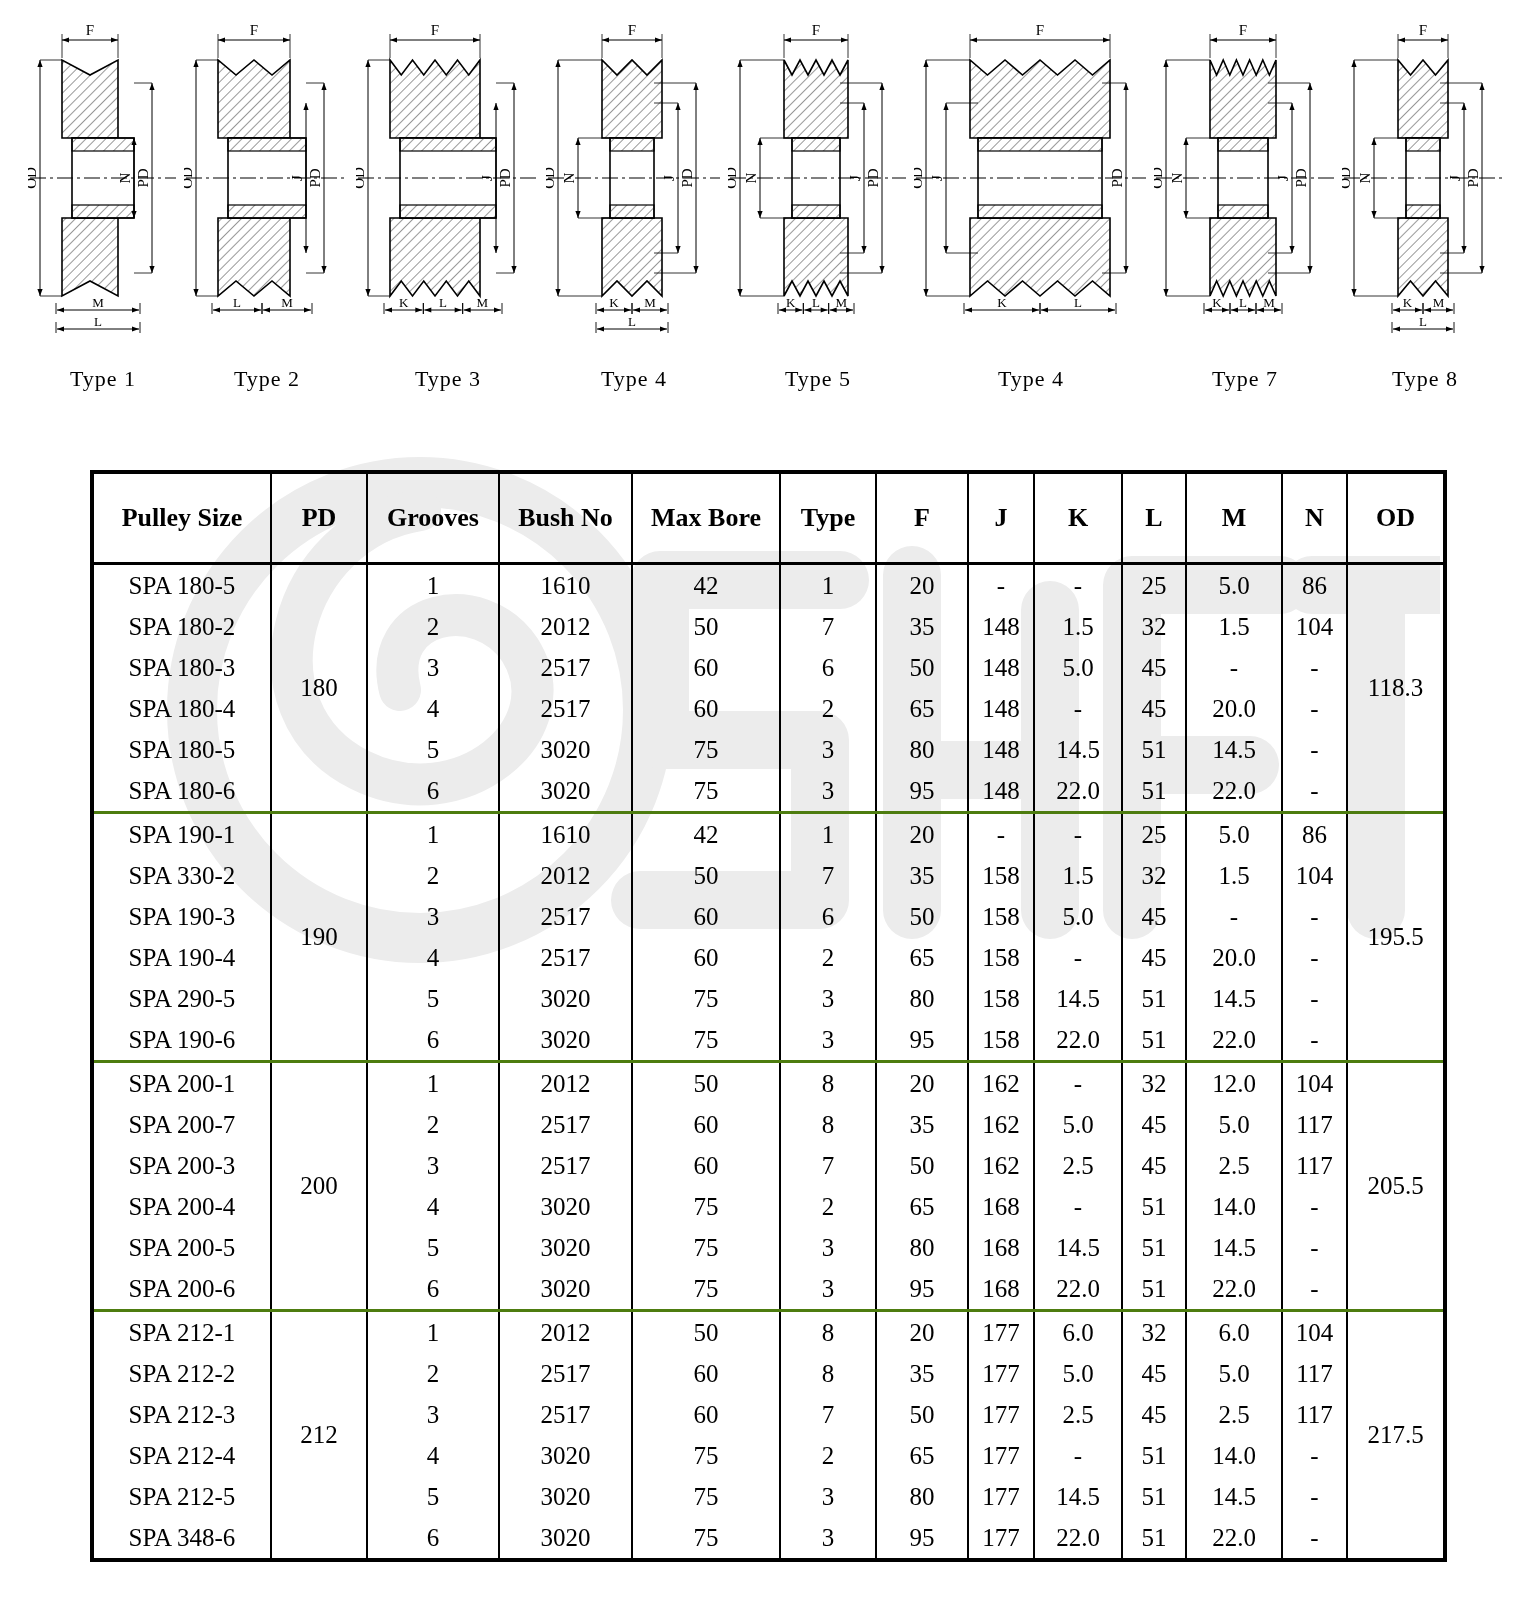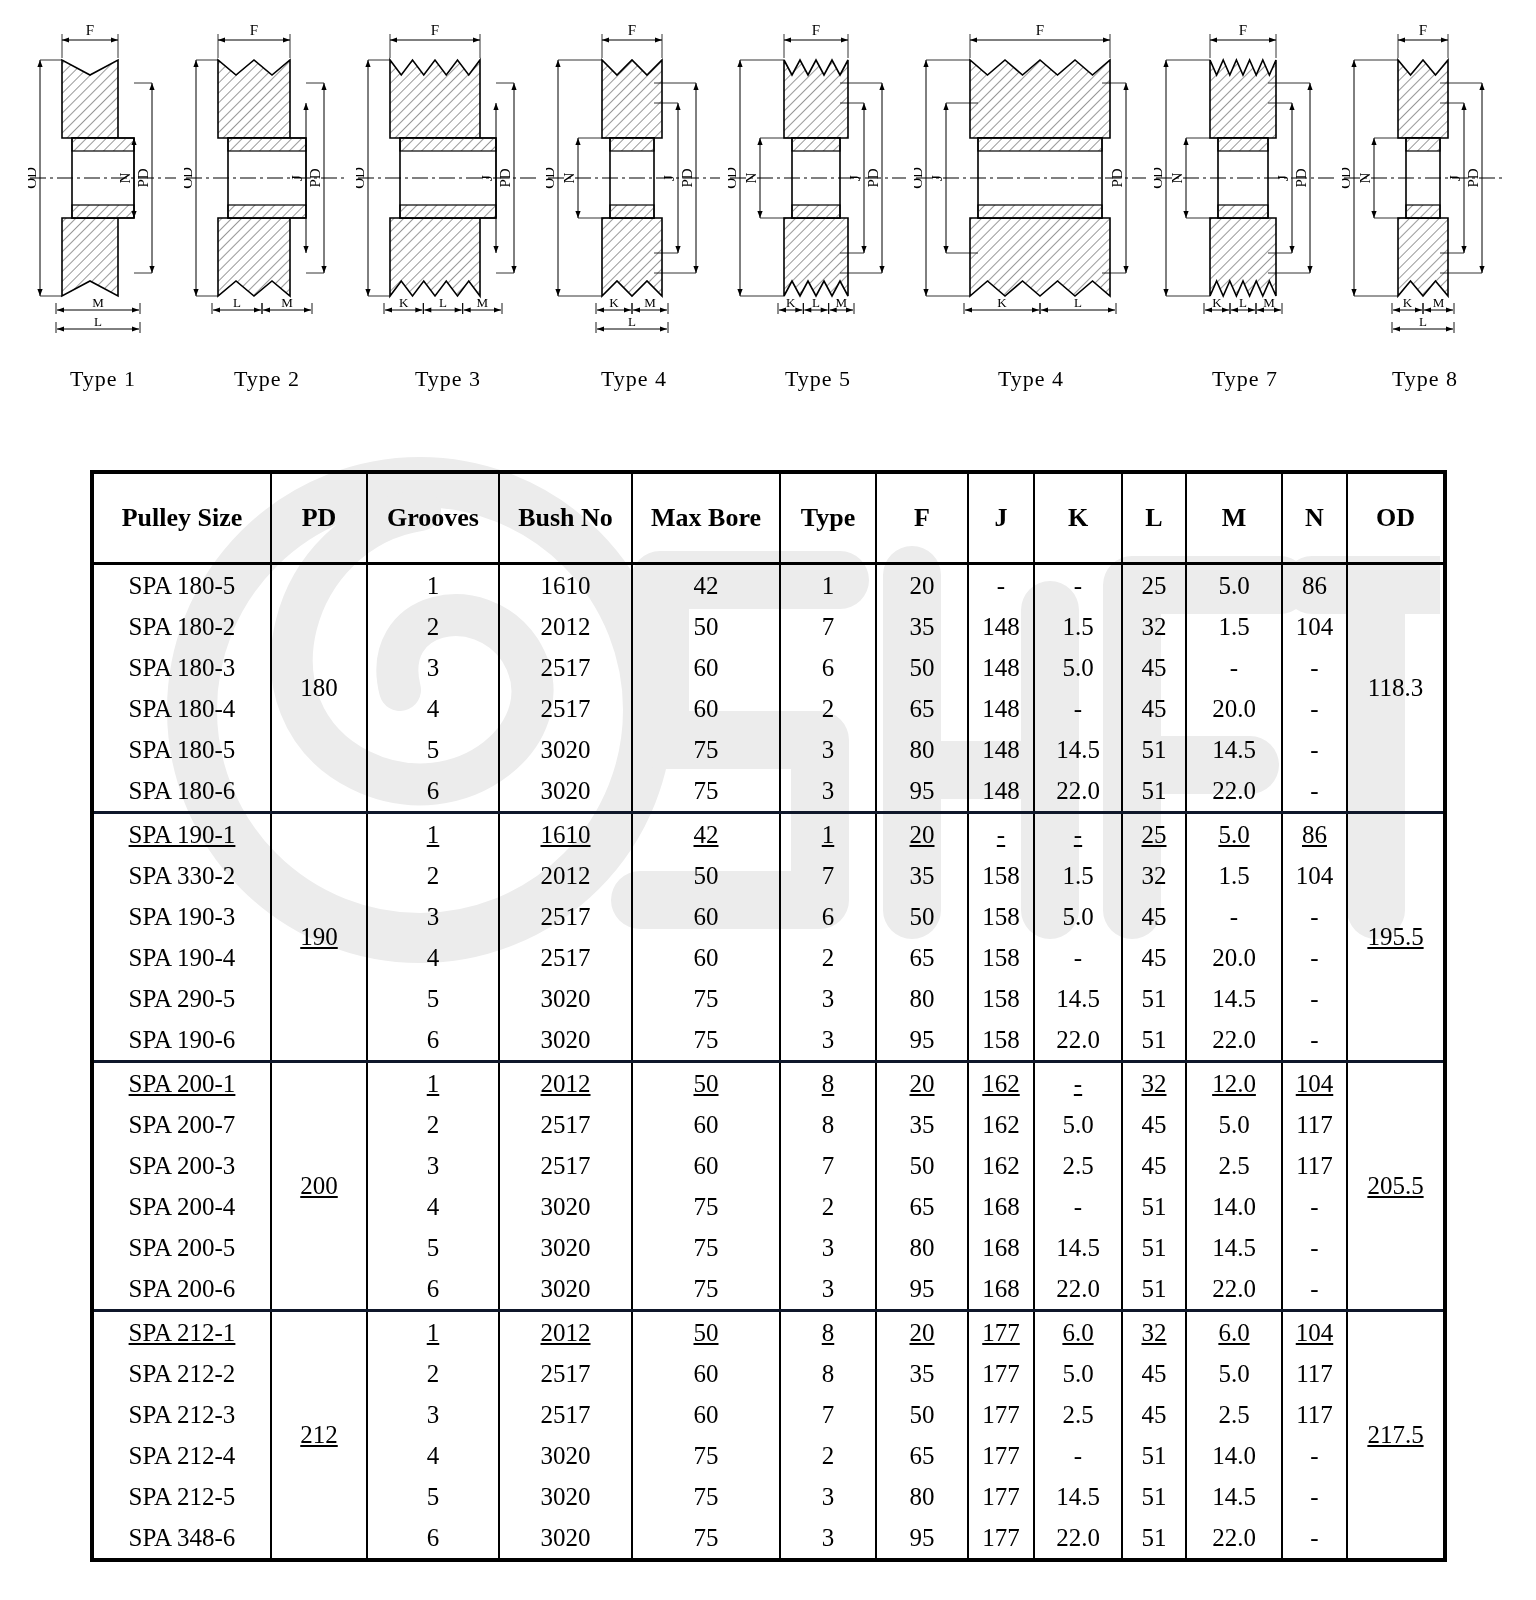--- a/index.html
+++ b/index.html
@@ -11,21 +11,21 @@
   .diagram{display:flex;flex-direction:column;align-items:center;}
   .diagram figcaption{font-size:22px;margin-top:18px;letter-spacing:1px;}
   figure{margin:0;}
   
   .watermark{position:absolute;left:100px;top:380px;z-index:0;}
   
   .table-wrap{position:absolute;left:90px;top:470px;z-index:1;border-radius:8px;}
   table{border-collapse:collapse;border:4px solid #000;table-layout:fixed;width:1357px;background:transparent;}
   th{border:2px solid #000;border-bottom:3px solid #000;font-size:26px;font-weight:bold;height:88px;padding:0;text-align:center;}
   td{border-left:2px solid #000;border-right:2px solid #000;font-size:25px;text-align:center;height:41px;padding:0;vertical-align:middle;}
-  tr.group-start td{border-top:3px solid #0f172a;text-decoration:underline;}
+  tr.group-start td{border-top:3px solid #4d7c0f;}
 </style>
 </head>
 <body>
 
 <div class="canvas">
 
   <svg class="watermark" width="1340" height="740" viewBox="0 0 1340 740">
     <g stroke="#ececec" fill="none" stroke-linecap="round" stroke-linejoin="round">
       <circle cx="320" cy="330" r="228" stroke-width="50"></circle>
       <path d="M 320,130 C 190,150 140,330 260,390 C 360,440 470,350 420,270 C 380,210 280,230 300,310" stroke-width="42"></path>

